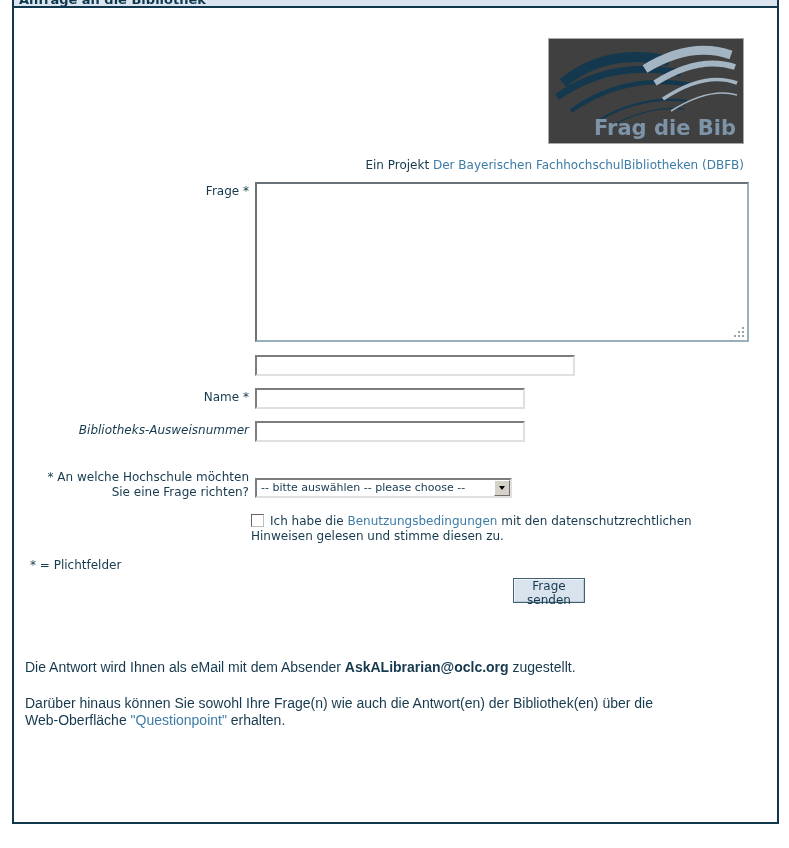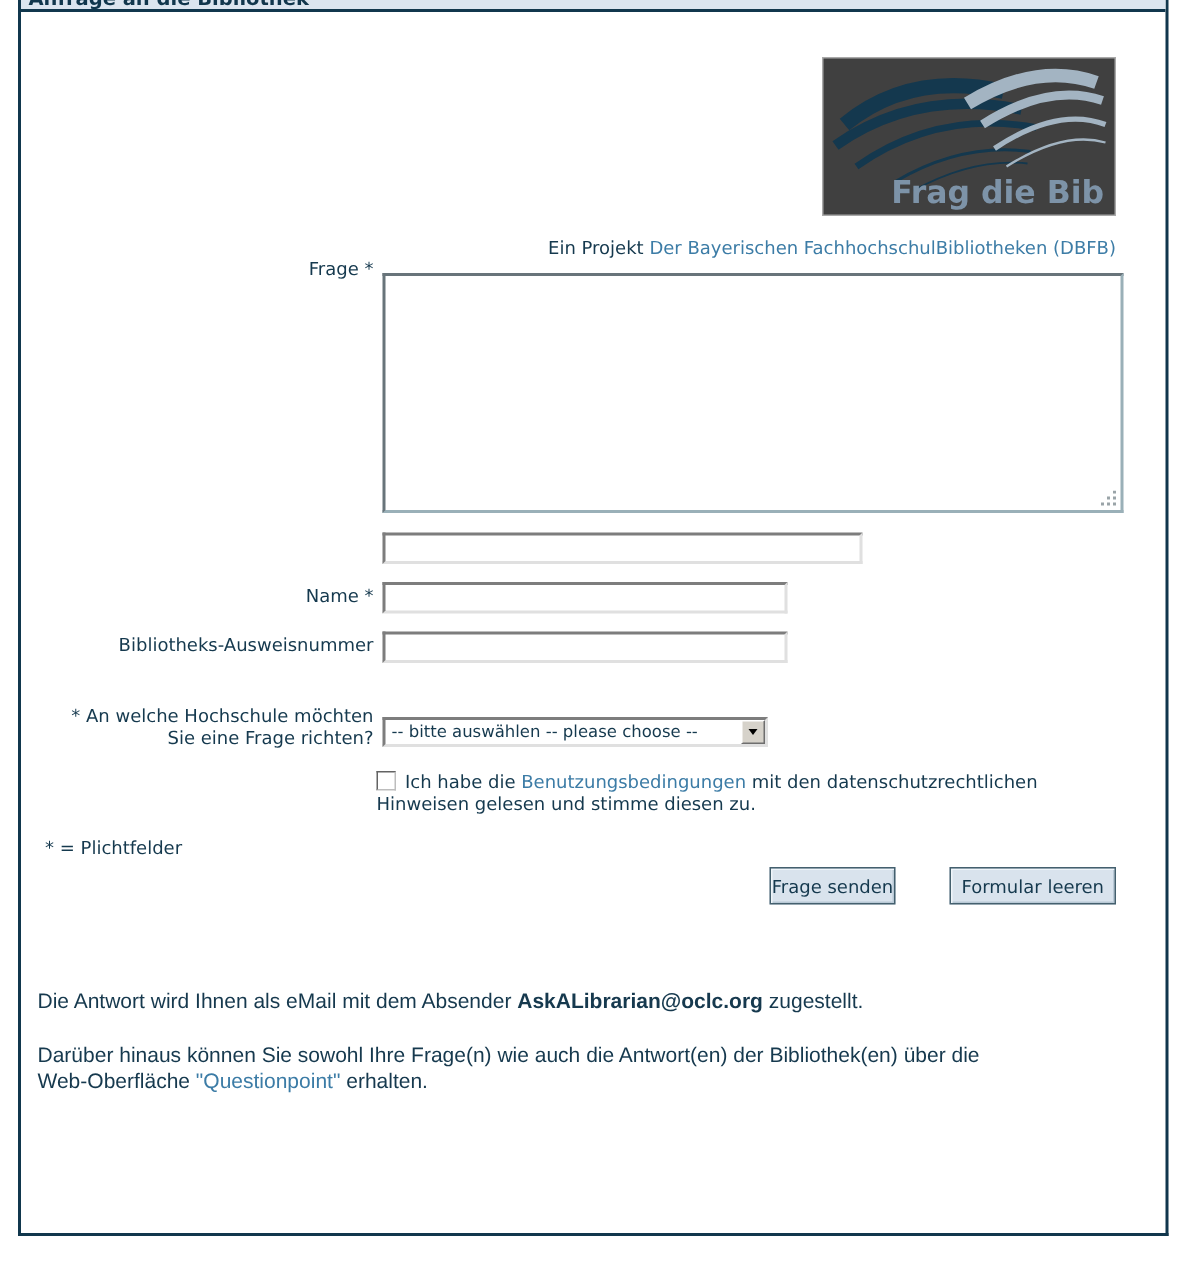--- a/index.html
+++ b/index.html
@@ -88,21 +88,21 @@
     vertical-align:-2px; margin-right:6px; cursor:pointer;
   }
   .required-note { position:absolute; left:16px; top:558px; font-size:12px; }
   
   .btn {
     position:absolute; top:578px; height:25px; background:#d9e3ed;
     border:1px solid #44606e; color:#15394e; font-family:"DejaVu Sans", sans-serif;
     font-size:12px; cursor:pointer;
     box-shadow: inset 1px 1px 0 #eff5fa, inset -1px -1px 0 #b9c9d6;
   }
-  .btn-submit { left:499px; width:84px; }
+  .btn-submit { left:499px; width:72px; }
   .btn-reset  { left:619px; width:111px; }
   
   .footer-p {
     position:absolute; left:11px; font-family:"Liberation Sans", sans-serif;
     font-size:14px; color:#16394e; line-height:17px; white-space:nowrap;
   }
   .fp1 { top:659px; }
   .fp2 { top:695px; }
   .bold { font-weight:bold; }
 </style>
@@ -128,39 +128,39 @@
         <path d="M114,60 Q156,32 188,44" stroke="#a3b4c2" stroke-width="3.5" fill="none"></path>
         <path d="M122,72 Q160,48 188,56" stroke="#a3b4c2" stroke-width="1.5" fill="none"></path>
       </svg>
       <div class="logo-text">Frag die Bib</div>
     </div>
 
     <div class="projekt">
       <span>Ein Projekt </span><a class="link" href="#">Der Bayerischen FachhochschulBibliotheken (DBFB)</a>
     </div>
 
-    <label class="flabel" style="top:172px;">Frage *</label>
+    <label class="flabel" style="top:184px;">Frage *</label>
     <div class="textarea-wrap">
       <textarea class="question" style=""></textarea>
       <svg class="grip" width="11" height="11" viewBox="0 0 11 11">
         <rect x="8" y="0" width="2" height="2" fill="#9aa4a8"></rect>
         <rect x="4" y="4" width="2" height="2" fill="#9aa4a8"></rect>
         <rect x="8" y="4" width="2" height="2" fill="#9aa4a8"></rect>
         <rect x="0" y="8" width="2" height="2" fill="#9aa4a8"></rect>
         <rect x="4" y="8" width="2" height="2" fill="#9aa4a8"></rect>
         <rect x="8" y="8" width="2" height="2" fill="#9aa4a8"></rect>
       </svg>
     </div>
 
     <input type="text" class="tinput inp-email" value="" style="">
 
     <label class="flabel" style="top:390px;">Name *</label>
     <input type="text" class="tinput inp-name" value="" style="">
 
-    <label class="flabel" style="top:423px;">Bibliotheks-Ausweisnummer</label>
+    <label class="flabel" style="top:423px;font-style:italic;">Bibliotheks-Ausweisnummer</label>
     <input type="text" class="tinput inp-card" value="" style="">
 
     <label class="flabel" style="top:470px;">
       <span>* An welche Hochschule möchten</span><br>
       <span>Sie eine Frage richten?</span>
     </label>
     <div class="select">
       <span class="select-value">-- bitte auswählen -- please choose --</span>
       <span class="select-btn">
         <span class="select-arrow"></span>
@@ -168,21 +168,20 @@
     </div>
 
     <div class="terms">
       <span class="checkbox"></span><span>Ich habe die </span><a class="link" href="#">Benutzungsbedingungen</a><span> mit den datenschutzrechtlichen</span><br>
       <span>Hinweisen gelesen und stimme diesen zu.</span>
     </div>
 
     <div class="required-note">* = Plichtfelder</div>
 
     <button class="btn btn-submit">Frage senden</button>
-    <button class="btn btn-reset">Formular leeren</button>
 
     <div class="footer-p fp1">
       <span>Die Antwort wird Ihnen als eMail mit dem Absender </span><span class="bold">AskALibrarian@oclc.org</span><span> zugestellt.</span>
     </div>
 
     <div class="footer-p fp2">
       <span>Darüber hinaus können Sie sowohl Ihre Frage(n) wie auch die Antwort(en) der Bibliothek(en) über die</span><br>
       <span>Web-Oberfläche </span><a class="link" href="#">"Questionpoint"</a><span> erhalten.</span><br>
     </div>
 

